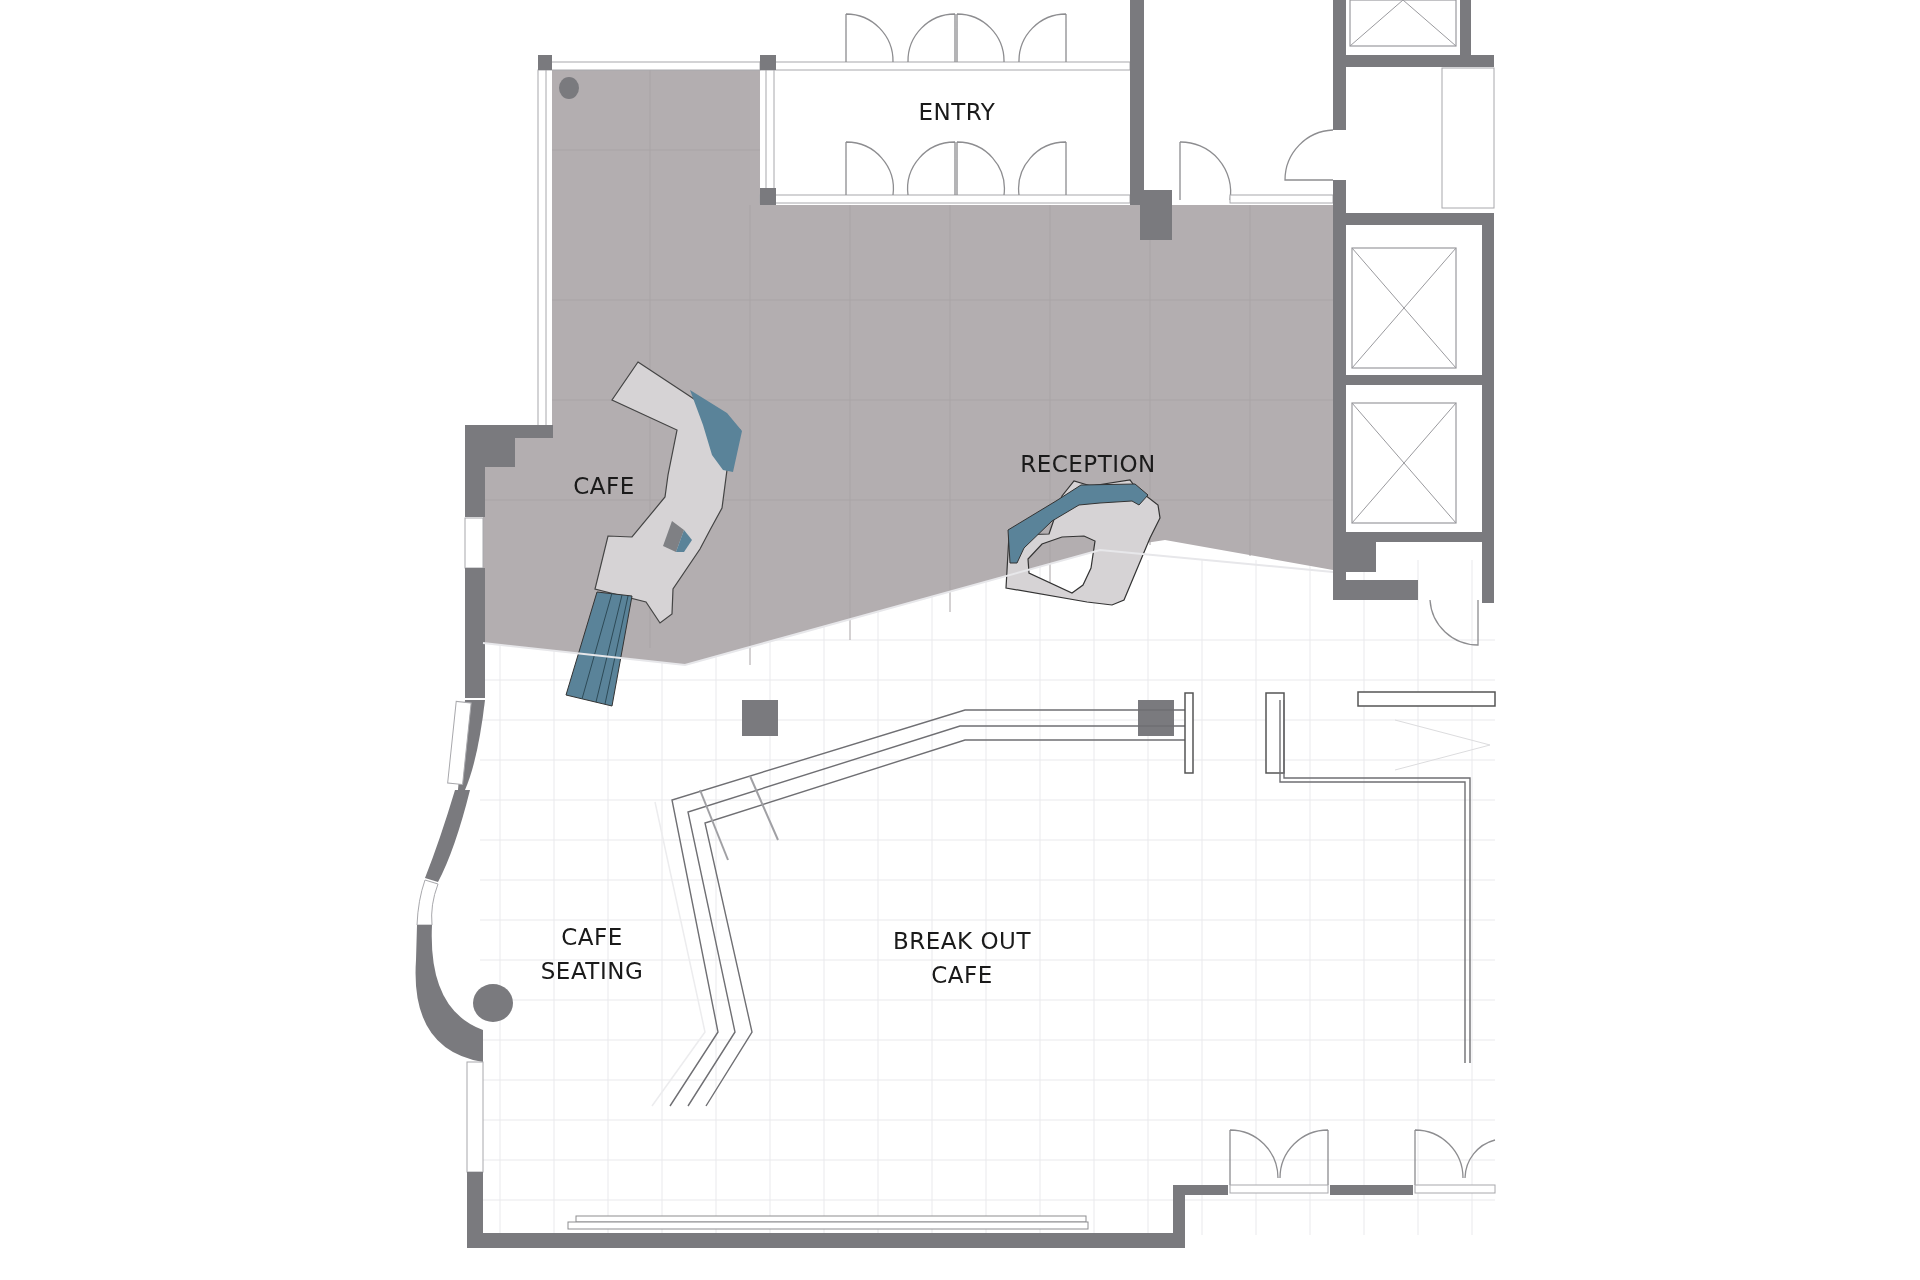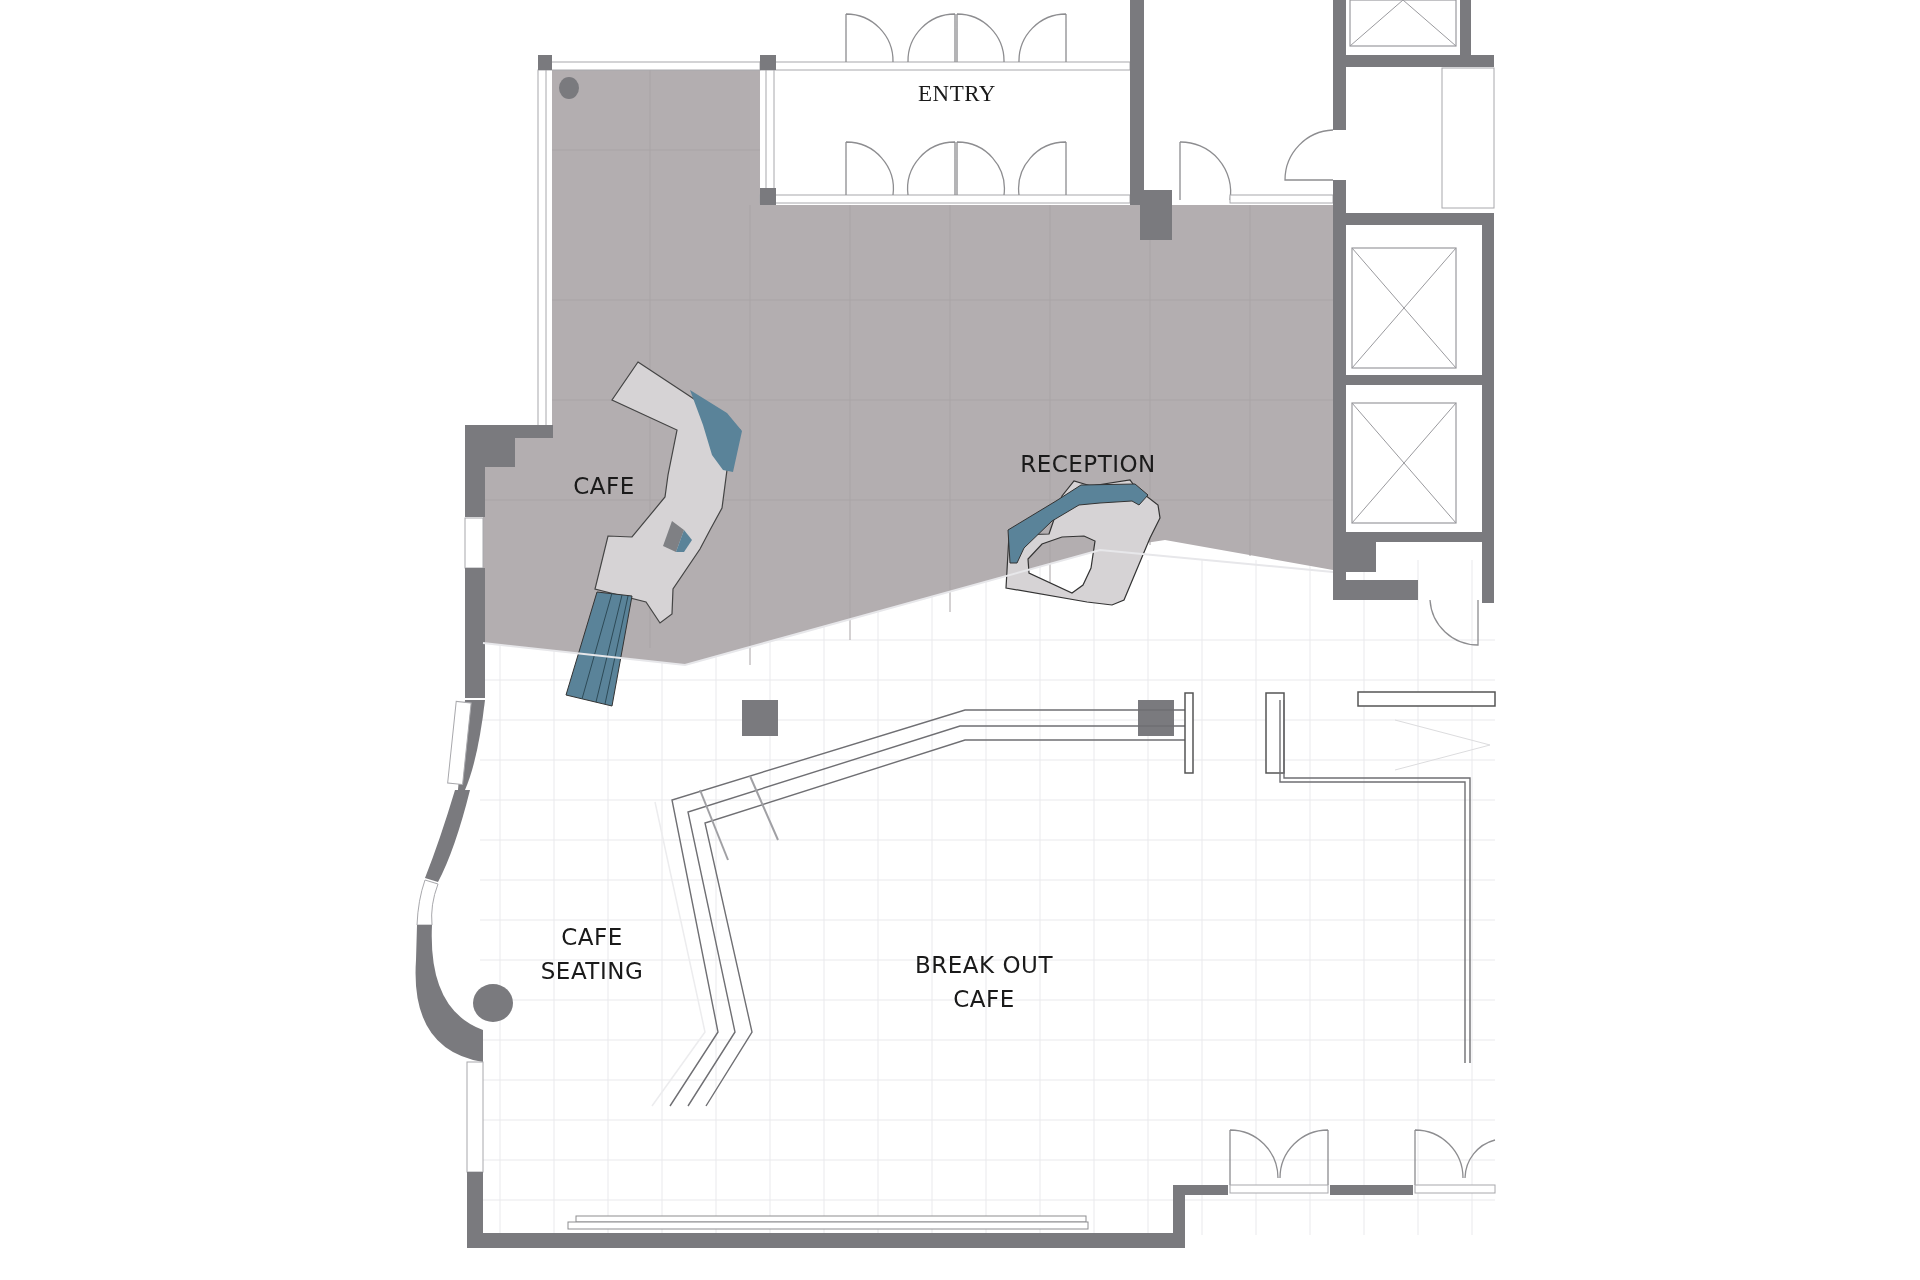--- a/index.html
+++ b/index.html
@@ -186,23 +186,23 @@
 
   <g>
     <path fill="#d6d3d5" stroke="#333" stroke-width="1.2" fill-rule="evenodd" d="M1049,534 L1062,496 L1074,481 L1091,486 L1130,480 L1136,488 L1158,505 L1160,518 L1150,538 L1124,600 L1112,605 L1087,602 L1006,588 L1009,535 Z
          M1029,573 L1028,559 L1042,544 L1062,537 L1084,536 L1095,541 L1091,568 L1083,585 L1072,593 Z"></path>
     <polygon fill="#5a8399" stroke="#333" stroke-width="1" points="1008,530 1010,563 1017,563 1024,548 1052,521 1079,505 1100,503 1132,501 1139,505 1148,495 1135,484 1081,485 1056,501"></polygon>
   </g>
 
   <polyline fill="none" stroke="#e7e7ea" stroke-width="2" points="483,643 685,665 1100,550 1333,572"></polyline>
 </svg>
 
-<div class="label" style="left:957px;top:94px;font-family:Liberation Serif, serif;">ENTRY</div>
+<div class="label" style="left:957px;top:112px;">ENTRY</div>
 <div class="label" style="left:604px;top:486px;">CAFE</div>
 <div class="label" style="left:1088px;top:464px;">RECEPTION</div>
 <div class="label" style="left:592px;top:954px;">
   <div>CAFE</div>
   <div>SEATING</div>
 </div>
-<div class="label" style="left:984px;top:958px;margin-top:24px;">
+<div class="label" style="left:962px;top:958px;">
   <div>BREAK OUT</div>
   <div>CAFE</div>
 </div>
 
 </body></html>

